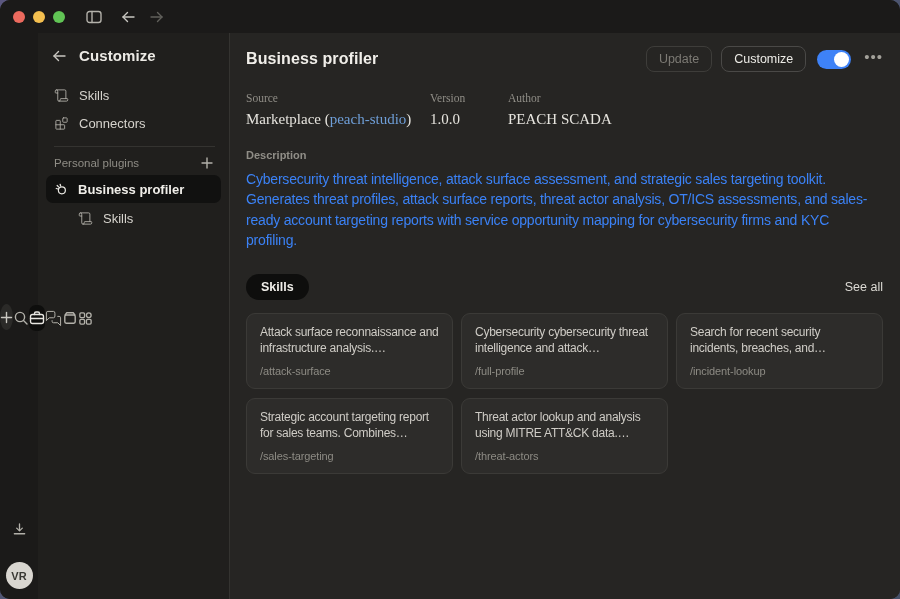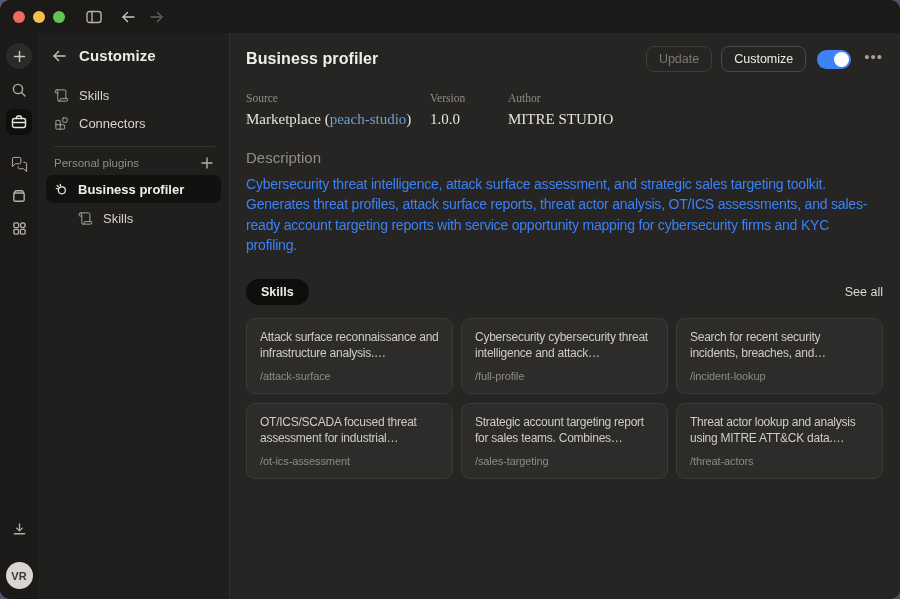--- a/index.html
+++ b/index.html
@@ -32,21 +32,21 @@
   .tb-icon svg { display: block; }
   .tb-sidebar { margin-left: 8px; }
   .tb-back { margin-left: 8px; }
   .tb-fwd { margin-left: 2px; }
   
   .content { flex: 1; display: flex; min-height: 0; }
   
   .rail {
     width: 38px; flex: 0 0 38px;
     background: #1b1a19;
-    display: flex; flex-direction: column; align-items: center;
+    display: flex; flex-direction: row; align-items: center;
     padding-top: 10px;
     position: relative;
     text-align: right;
   }
   .rail-btn {
     width: 26px; height: 26px; border-radius: 7px;
     display: flex; align-items: center; justify-content: center;
     margin-bottom: 6px; cursor: pointer;
   }
   .rail-btn.plus-bg { background: #2b2a28; border-radius: 50%; margin-bottom: 8px; }
@@ -104,21 +104,21 @@
     width: 15px; height: 15px; border-radius: 50%; background: #ffffff;
   }
   .dots { color: #a3a19a; font-size: 15px; letter-spacing: 1px; margin-left: 4px; cursor: pointer; line-height: 1; padding-bottom: 6px; }
   .meta-row { display: flex; margin-top: 20px; font-family: Liberation Serif, serif; }
   .meta-col .meta-label { color: #908e87; font-size: 11.5px; margin-bottom: 7px; }
   .meta-col .meta-value { color: #e6e4de; font-size: 15px; }
   .meta-source { width: 184px; }
   .meta-version { width: 78px; }
   .link { color: #6f9fd8; cursor: pointer; }
   .desc-block { margin-top: 21px; }
-  .desc-label { color: #908e87; font-size: 15px; margin-bottom: 8px; }
+  .desc-label { color: #908e87; font-size: 11px; margin-bottom: 8px; font-weight: bold; }
   .desc-text {
     color: #3b82f6; font-size: 14px; line-height: 1.45;
     letter-spacing: -0.2px; max-width: 628px;
   }
   .skills-row { display: flex; align-items: center; margin-top: 24px; }
   .pill {
     background: #0e0e0d; color: #f0eee9;
     font-size: 12.5px; font-weight: 600;
     border-radius: 999px; padding: 6px 15px; cursor: pointer;
   }
@@ -299,21 +299,21 @@
         <div class="meta-col meta-source">
           <div class="meta-label">Source</div>
           <div class="meta-value"><span>Marketplace (</span><span class="link">peach-studio</span><span>)</span></div>
         </div>
         <div class="meta-col meta-version">
           <div class="meta-label">Version</div>
           <div class="meta-value">1.0.0</div>
         </div>
         <div class="meta-col">
           <div class="meta-label">Author</div>
-          <div class="meta-value">MITRE STUDIO</div>
+          <div class="meta-value">PEACH SCADA</div>
         </div>
       </div>
 
       <div class="desc-block">
         <div class="desc-label">Description</div>
         <div class="desc-text">Cybersecurity threat intelligence, attack surface assessment, and strategic sales targeting toolkit. Generates threat profiles, attack surface reports, threat actor analysis, OT/ICS assessments, and sales-ready account targeting reports with service opportunity mapping for cybersecurity firms and KYC profiling.</div>
       </div>
 
       <div class="skills-row">
         <span class="pill">Skills</span>
@@ -327,24 +327,20 @@
         </div>
         <div class="card">
           <div class="card-title">Cybersecurity cybersecurity threat intelligence and attack…</div>
           <div class="card-cmd">/full-profile</div>
         </div>
         <div class="card">
           <div class="card-title">Search for recent security incidents, breaches, and ransomware attack…</div>
           <div class="card-cmd">/incident-lookup</div>
         </div>
         <div class="card">
-          <div class="card-title">OT/ICS/SCADA focused threat assessment for industrial…</div>
-          <div class="card-cmd">/ot-ics-assessment</div>
-        </div>
-        <div class="card">
           <div class="card-title">Strategic account targeting report for sales teams. Combines threat…</div>
           <div class="card-cmd">/sales-targeting</div>
         </div>
         <div class="card">
           <div class="card-title">Threat actor lookup and analysis using MITRE ATT&amp;CK data. Return…</div>
           <div class="card-cmd">/threat-actors</div>
         </div>
       </div>
 
     </div>

